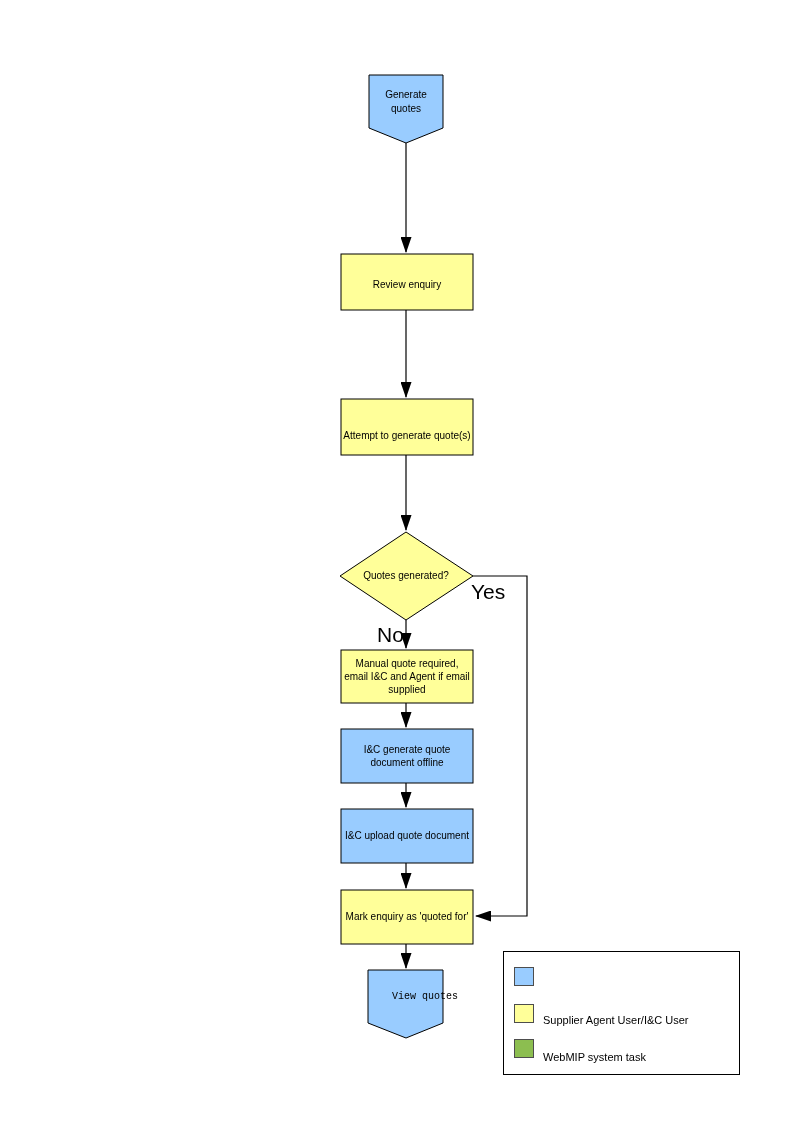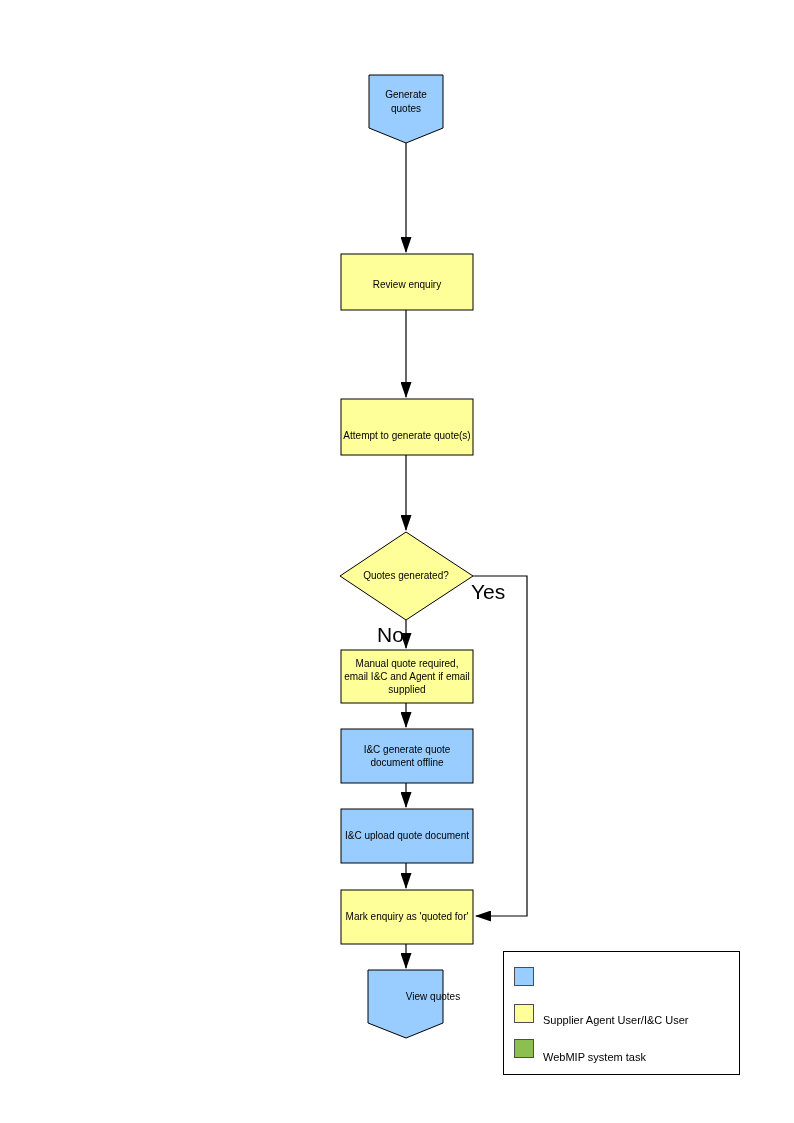--- a/index.html
+++ b/index.html
@@ -75,21 +75,21 @@
   <div class="lbl-big" style="left:377px; top:624px;">No</div>
 
   <div class="lbl" style="left:341px; top:650px; width:132px; height:53px;">Manual quote required, email I&amp;C and Agent if email supplied</div>
 
   <div class="lbl" style="left:341px; top:729px; width:132px; height:54px;">I&amp;C generate quote document offline</div>
 
   <div class="lbl nowrap" style="left:341px; top:890px; width:132px; height:54px;">Mark enquiry as 'quoted for'</div>
 
   <div class="lbl" style="left:341px; top:809px; width:132px; height:54px;">I&amp;C upload quote document</div>
 
-  <div class="lbl" style="left:384px; top:970px; width:98px; height:53px;">View quotes</div>
+  <div class="lbl" style="left:376px; top:970px; width:98px; height:53px;font-family:Liberation Mono, monospace;">View quotes</div>
 
   <div class="legend">
     <div class="swatch" style="top: 15px; background: rgb(153, 204, 255);"></div>
     <div class="ltext v-center" style="top:15px;">Supplier Agent User/I&amp;C User</div>
 
     <div class="swatch" style="top: 52px; background: rgb(255, 255, 153);"></div>
     <div class="ltext v-center" style="top:52px;">WebMIP system task</div>
 
     <div class="swatch" style="top: 87px; background: rgb(140, 190, 80);"></div>
   </div>

